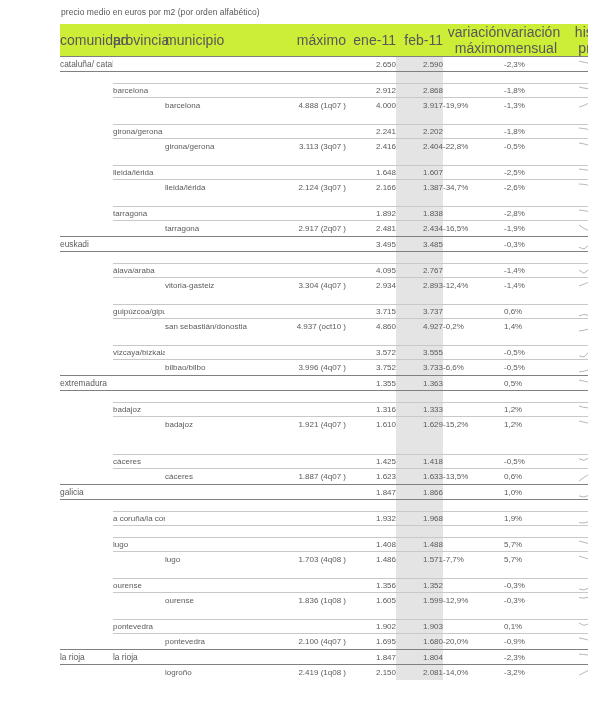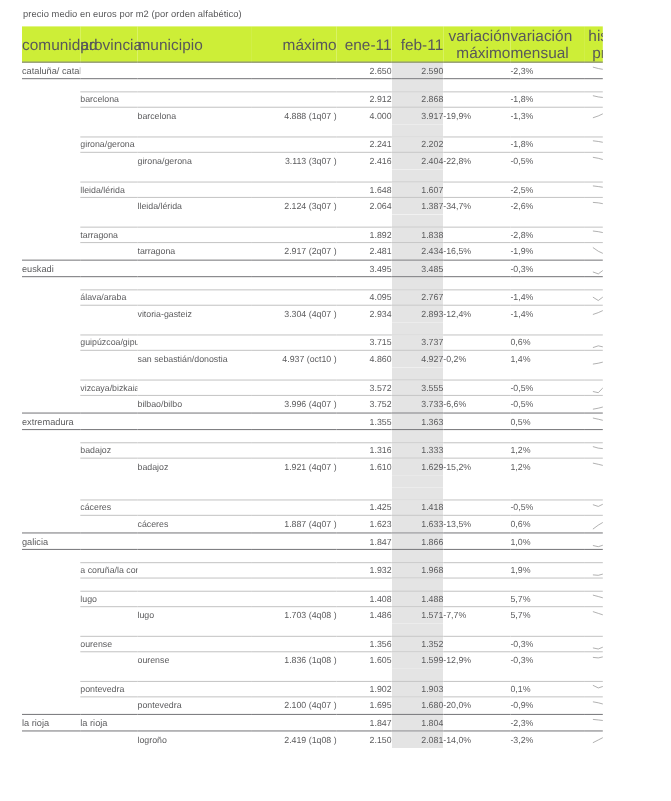--- a/index.html
+++ b/index.html
@@ -13,20 +13,21 @@
     font-family: "Liberation Sans", sans-serif;
     color: #4d4d4d;
     -webkit-font-smoothing: antialiased;
   }
 
   .page {
     position: relative;
     width: 548px;
     height: 728px;
     overflow: hidden;
+    margin-left: 40px;
   }
 
   .caption {
     position: absolute;
     left: 21px;
     top: 7px;
     font-size: 8.5px;
     color: #58585a;
     letter-spacing: 0.05px;
     white-space: nowrap;
@@ -272,21 +273,21 @@
             <svg class="sparkline" width="46" height="11" viewBox="0 0 46 11">
               <polyline points="1.0,2.0 5.9,2.6 10.8,3.3 15.7,4.4 20.6,5.7 25.4,7.0 30.3,8.1 35.2,8.9 40.1,9.6 45.0,10.0" fill="none" stroke="#9a9a9a" stroke-width="0.7"></polyline>
             </svg>
           </td>
         </tr>
         <tr class="r-mun">
           <td class="c-com"></td>
           <td class="c-prov"></td>
           <td class="c-mun">lleida/lérida</td>
           <td class="c-max">2.124 (3q07 )</td>
-          <td class="c-ene">2.064</td>
+          <td class="c-ene">2.166</td>
           <td class="c-feb">1.387</td>
           <td class="c-vmax">-34,7%</td>
           <td class="c-vmen neg">-2,6%</td>
           <td class="c-hist">
             <svg class="sparkline" width="46" height="11" viewBox="0 0 46 11">
               <polyline points="1.0,2.0 5.9,2.4 10.8,3.3 15.7,4.1 20.6,4.9 25.4,6.6 30.3,7.5 35.2,8.1 40.1,8.9 45.0,10.0" fill="none" stroke="#9a9a9a" stroke-width="0.7"></polyline>
             </svg>
           </td>
         </tr>
         <tr class="r-spacer">

